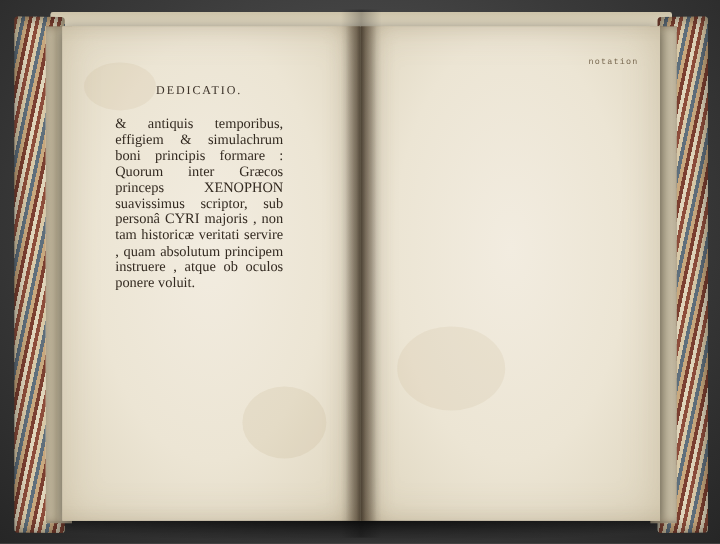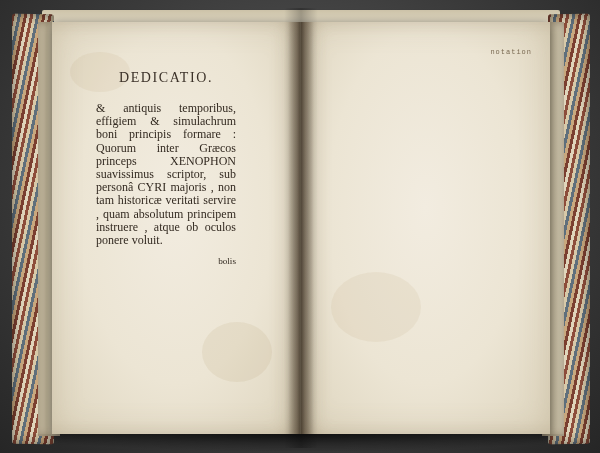--- a/index.html
+++ b/index.html
@@ -128,21 +128,21 @@
   }
 
   .textcol {
     position: absolute;
     box-sizing: border-box;
   }
   .textcol.left  { left: 44px;  top: 48px; width: 140px; }
 
   .running-head {
     text-align: center;
-    font-size: 14px;
+    font-size: 10px;
     letter-spacing: 1.6px;
     color: #3b3128;
     margin-bottom: 16px;
     font-variant: small-caps;
   }
 
   .para {
     font-size: 12px;
     line-height: 13.2px;
     color: #332a21;
@@ -211,21 +211,20 @@
 
     <div class="spread">
 
       <div class="page left">
         <div class="stain" style="left:18px; top:30px; width:60px; height:40px; background:rgba(180,150,100,0.10);"></div>
         <div class="stain" style="left:150px; top:300px; width:70px; height:60px; background:rgba(175,145,95,0.12);"></div>
 
         <div class="textcol left">
           <div class="running-head">DEDICATIO.</div>
           <p class="para">&amp; antiquis temporibus, effigiem &amp; simulachrum boni principis formare : Quorum inter Græcos princeps XENOPHON suavissimus scriptor, sub personâ CYRI majoris , non tam historicæ veritati servire , quam absolutum principem instruere , atque ob oculos ponere voluit.</p>
-          <div class="catchword">bolis</div>
         </div>
       </div>
 
       <div class="page right">
         <div class="marginalia">notation</div>
         <div class="stain" style="left:30px; top:250px; width:90px; height:70px; background:rgba(175,145,95,0.10);"></div>
 
       </div>
 
       <div class="gutter"></div>

